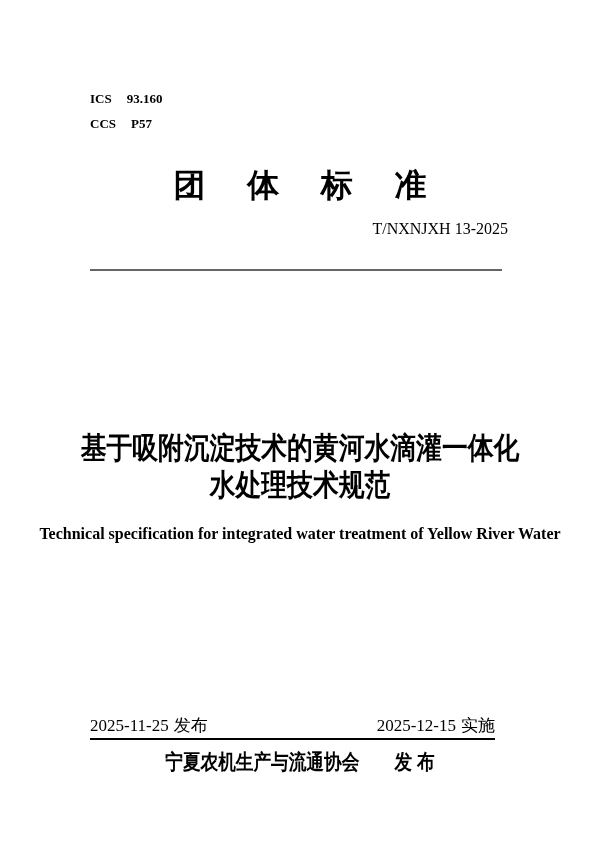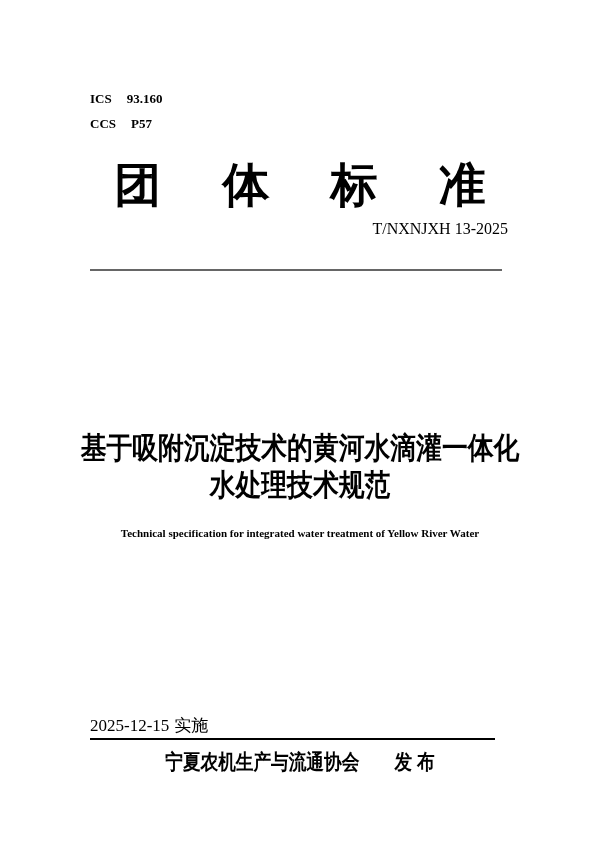--- a/index.html
+++ b/index.html
@@ -32,21 +32,21 @@
 
   
   .doc-type {
     position: absolute;
     top: 164px;
     left: 0;
     width: 100%;
     text-align: center;
     font-family: "Liberation Sans", sans-serif;
     font-weight: bold;
-    font-size: 47px;
+    font-size: 32px;
     line-height: 42px;
     letter-spacing: 1.3em;
     padding-left: 1.3em;
     box-sizing: border-box;
     white-space: nowrap;
   }
 
   
   .std-number {
     position: absolute;
@@ -86,21 +86,21 @@
 
   
   .title-en {
     position: absolute;
     top: 524px;
     left: 0;
     width: 100%;
     text-align: center;
     font-family: "Liberation Serif", serif;
     font-weight: bold;
-    font-size: 11px;
+    font-size: 16px;
     line-height: 19.5px;
   }
 
   
   .dates {
     position: absolute;
     top: 715px;
     left: 90px;
     width: 405px;
     display: flex;
@@ -155,20 +155,23 @@
   <div class="title-cn">
     <div>基于吸附沉淀技术的黄河水滴灌一体化</div>
     <div>水处理技术规范</div>
   </div>
 
   <div class="title-en">
     <div>Technical specification for integrated water treatment of Yellow River Water</div>
   </div>
 
   <div class="dates">
+    <div class="date-left">
+      <span>2025-11-25</span><span class="date-label">发布</span>
+    </div>
     <div class="date-right">
       <span>2025-12-15</span><span class="date-label">实施</span>
     </div>
   </div>
 
   <div class="publisher">
     <span>宁夏农机生产与流通协会</span><span class="pub-suffix">发 布</span>
   </div>
 
 </div>

